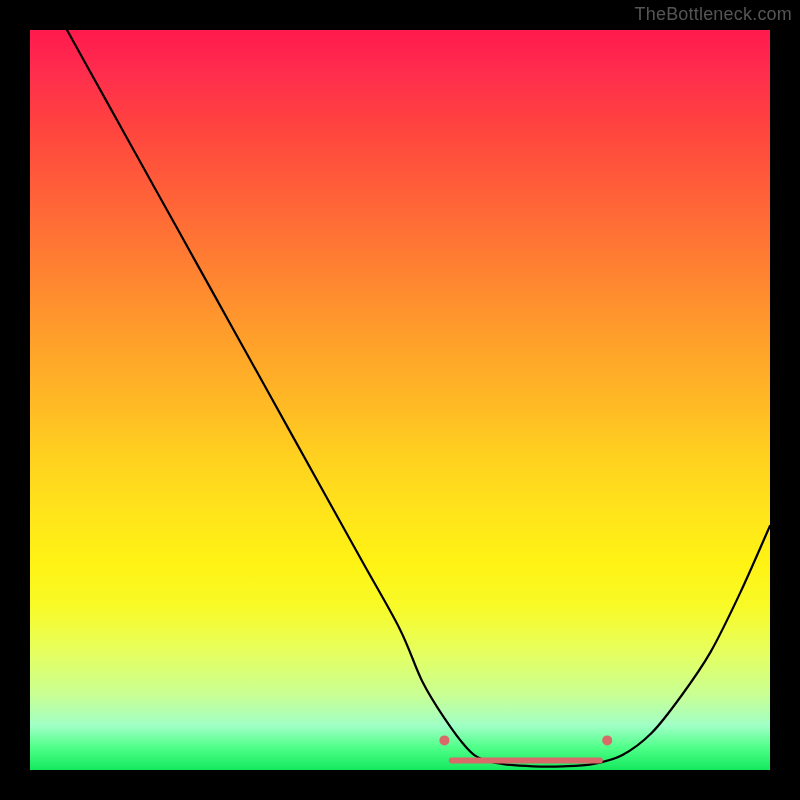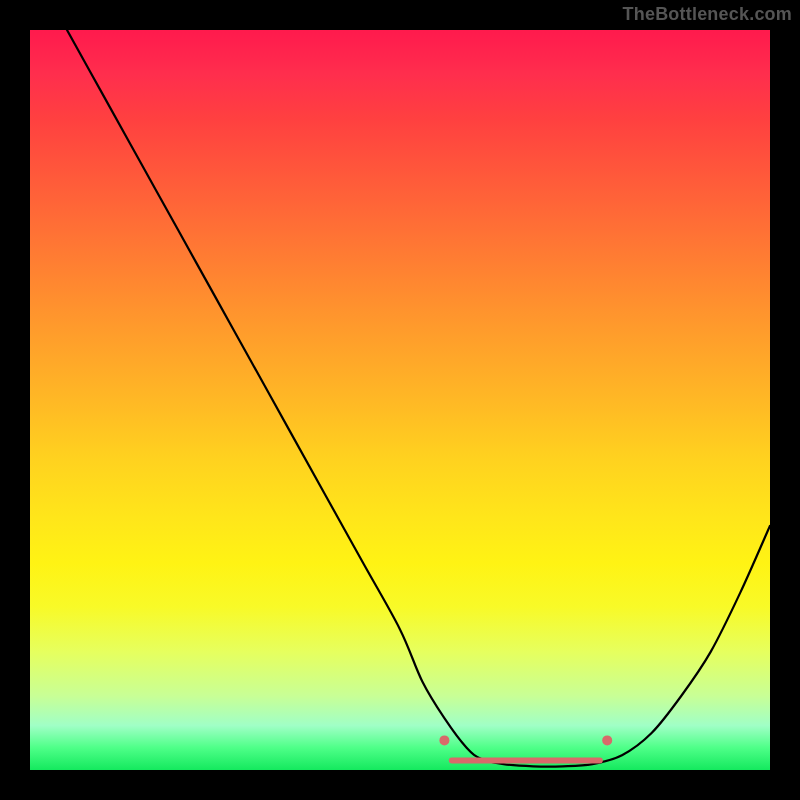--- a/index.html
+++ b/index.html
@@ -39,21 +39,21 @@
     left: 0; top: 0;
     width: 740px; height: 740px;
     pointer-events: none;
   }
   .attribution {
     position: absolute;
     top: 4px;
     right: 8px;
     font-family: Arial, Helvetica, sans-serif;
     font-size: 18px;
-    font-weight: 700;
+    font-weight: 400;
     color: #555;
     letter-spacing: 0.2px;
   }
 </style>
 </head>
 <body>
 
 <div class="frame">
   <div class="attribution">TheBottleneck.com</div>
   <div class="plot-area">

